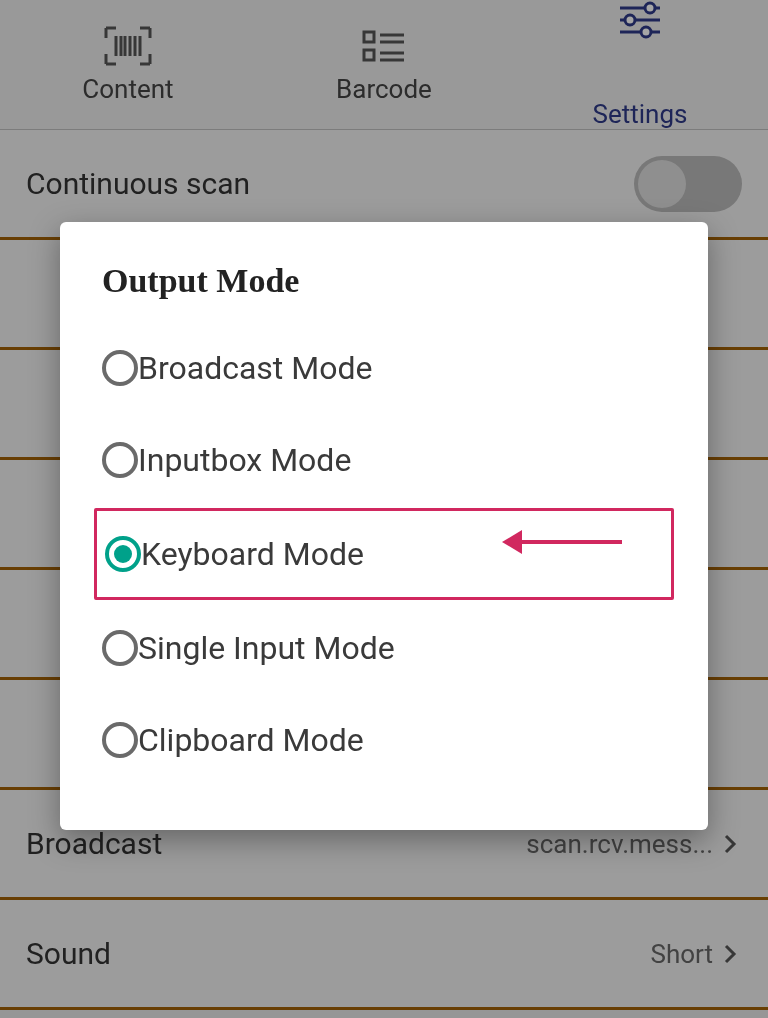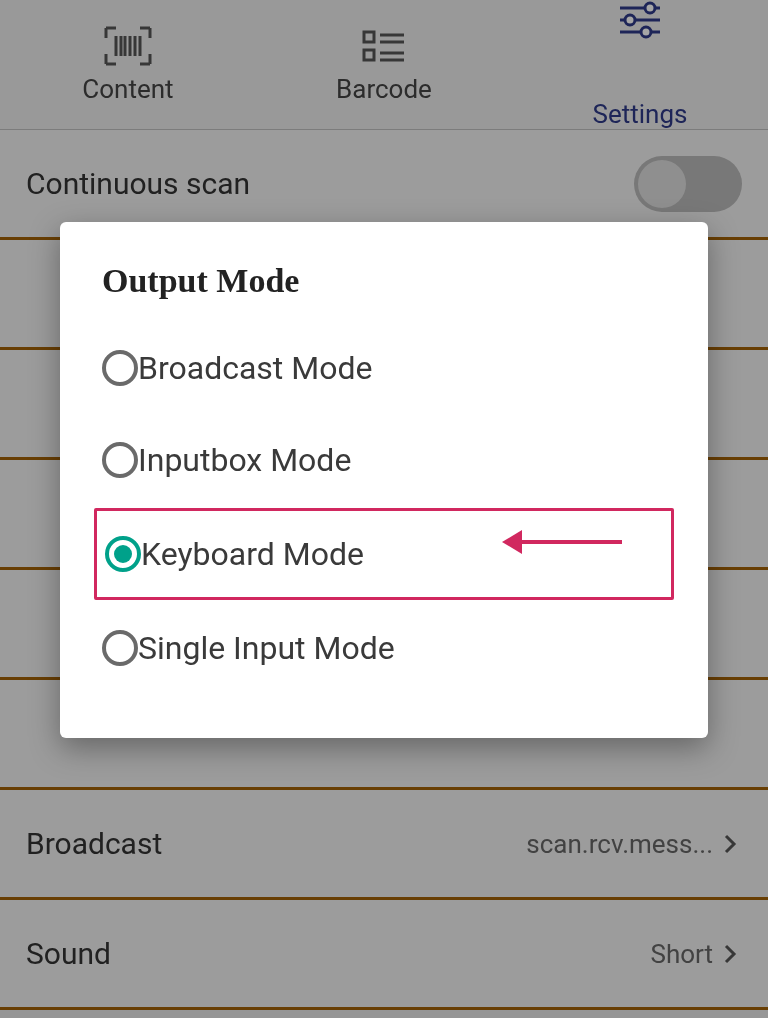--- a/index.html
+++ b/index.html
@@ -218,20 +218,24 @@
     <div class="opt opt-highlight">
       <span class="radio sel"></span>
       <span>Keyboard Mode</span>
     </div>
 
     <div class="opt">
       <span class="radio"></span>
       <span>Single Input Mode</span>
     </div>
 
+    <div class="opt">
+      <span class="radio"></span>
+      <span>Clipboard Mode</span>
+    </div>
   </div>
 
   <div class="arrow">
     <span class="arrow-head"></span>
     <span class="arrow-line"></span>
   </div>
 
 </div>
 
 </body></html>

